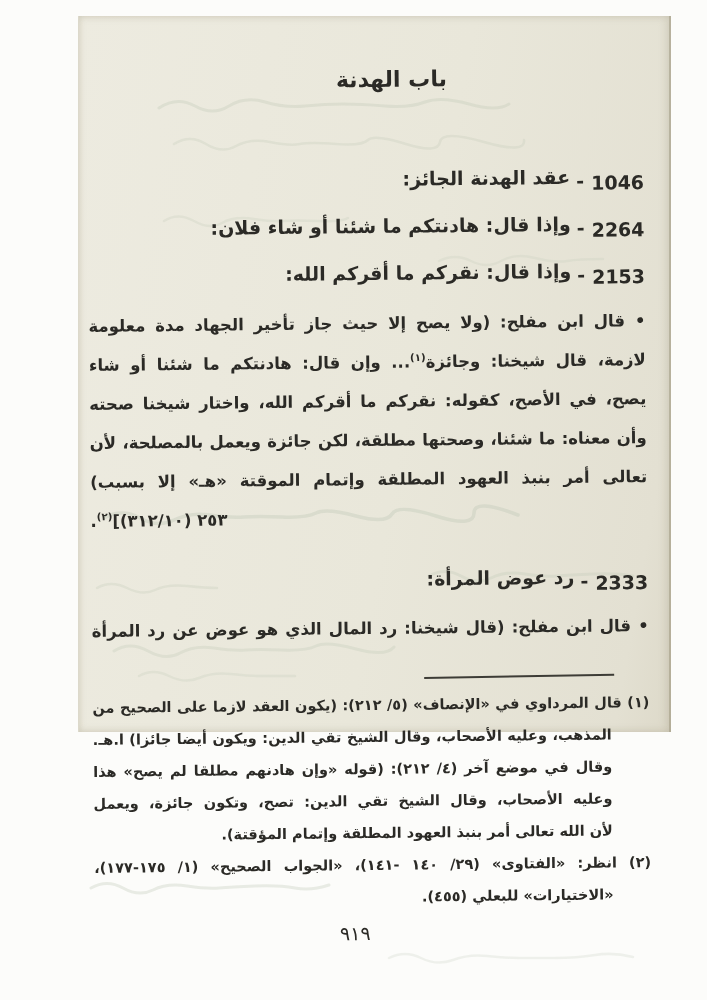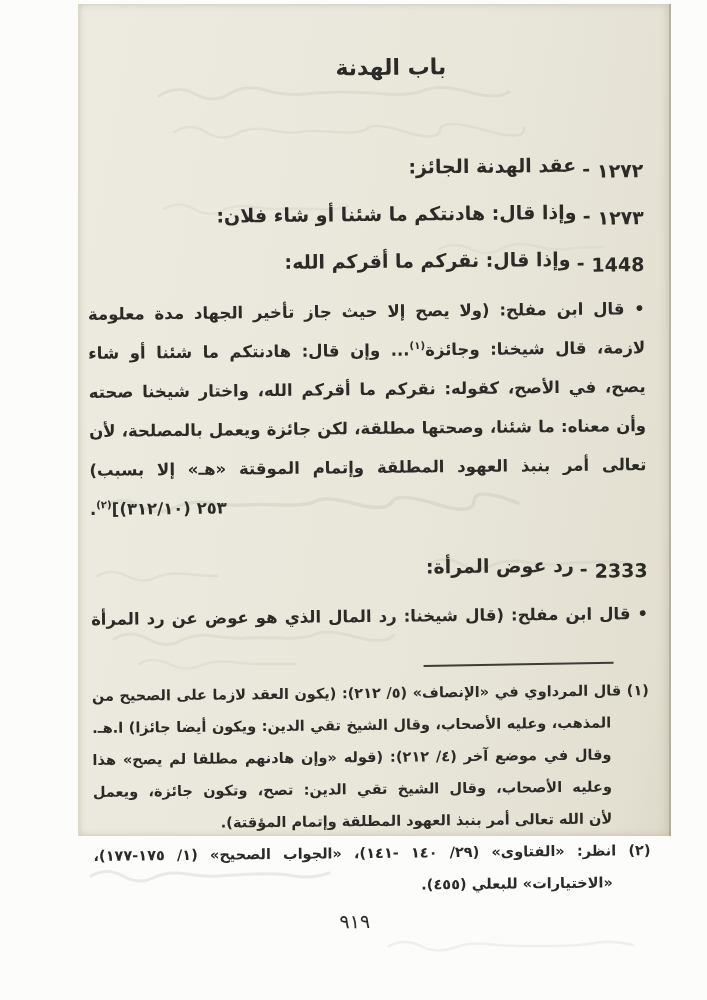--- a/index.html
+++ b/index.html
@@ -3,21 +3,21 @@
 <meta charset="utf-8">
 <style>
   html,body{margin:0;padding:0;}
   body{
     width:707px;height:1000px;position:relative;overflow:hidden;
     background:#fcfcfa;
     font-family:"DejaVu Sans",sans-serif;
   }
   
   .scan{
-    position:absolute;left:78px;top:4px;width:592px;height:832px;
+    position:absolute;left:78px;top:16px;width:592px;height:716px;
     background:linear-gradient(100deg,#edebe0 0%,#e9e7da 55%,#e3e0d2 92%,#ddd9c9 100%);
     border-left:1px solid #dcd9cb;
     box-shadow:inset -4px 0 8px rgba(150,144,118,.28), inset 2px 0 5px rgba(200,196,175,.4);
   }
   .scan::after{
     content:"";position:absolute;right:0;top:0;bottom:0;width:2px;
     background:rgba(150,145,120,.45);
   }
   .bleed{position:absolute;left:0;top:0;pointer-events:none;}
   .content{
@@ -79,27 +79,27 @@
     <path stroke-width="3" opacity=".6" d="M12,872 q16,-9 32,0 t30,2 t34,-4 t32,2 t36,-2 t40,2 t34,-3"></path>
     <path stroke-width="2.5" opacity=".4" d="M310,942 q16,-8 32,0 t32,2 t34,-4 t32,2 t36,0 t40,-3 t38,2"></path>
   </svg>
 
   <div class="content">
 
     <div class="title">باب الهدنة</div>
 
     <div class="headings">
       <div class="h-line">
-        <span class="h-num">١٢٧٢</span><span class="h-dash">-</span><span class="h-text">عقد الهدنة الجائز:</span>
+        <span class="h-num">1046</span><span class="h-dash">-</span><span class="h-text">عقد الهدنة الجائز:</span>
       </div>
       <div class="h-line">
-        <span class="h-num">١٢٧٣</span><span class="h-dash">-</span><span class="h-text">وإذا قال: هادنتكم ما شئنا أو شاء فلان:</span>
+        <span class="h-num">2264</span><span class="h-dash">-</span><span class="h-text">وإذا قال: هادنتكم ما شئنا أو شاء فلان:</span>
       </div>
       <div class="h-line">
-        <span class="h-num">1448</span><span class="h-dash">-</span><span class="h-text">وإذا قال: نقركم ما أقركم الله:</span>
+        <span class="h-num">2153</span><span class="h-dash">-</span><span class="h-text">وإذا قال: نقركم ما أقركم الله:</span>
       </div>
     </div>
 
     <div class="para">
         <div class="b-line">• قال ابن مفلح: (ولا يصح إلا حيث جاز تأخير الجهاد مدة معلومة</div>
         <div class="b-line">لازمة، قال شيخنا: وجائزة<sup>(١)</sup>... وإن قال: هادنتكم ما شئنا أو شاء فلان= لم</div>
         <div class="b-line">يصح، في الأصح، كقوله: نقركم ما أقركم الله، واختار شيخنا صحته أيضا،</div>
         <div class="b-line">وأن معناه: ما شئنا، وصحتها مطلقة، لكن جائزة ويعمل بالمصلحة، لأن الله</div>
         <div class="b-line">تعالى أمر بنبذ العهود المطلقة وإتمام الموقتة «هـ» إلا بسبب) [الفروع ٦/</div>
         <div class="b-line no-fill align-left">٢٥٣ (٣١٢/١٠)]<sup>(٢)</sup>.</div>

